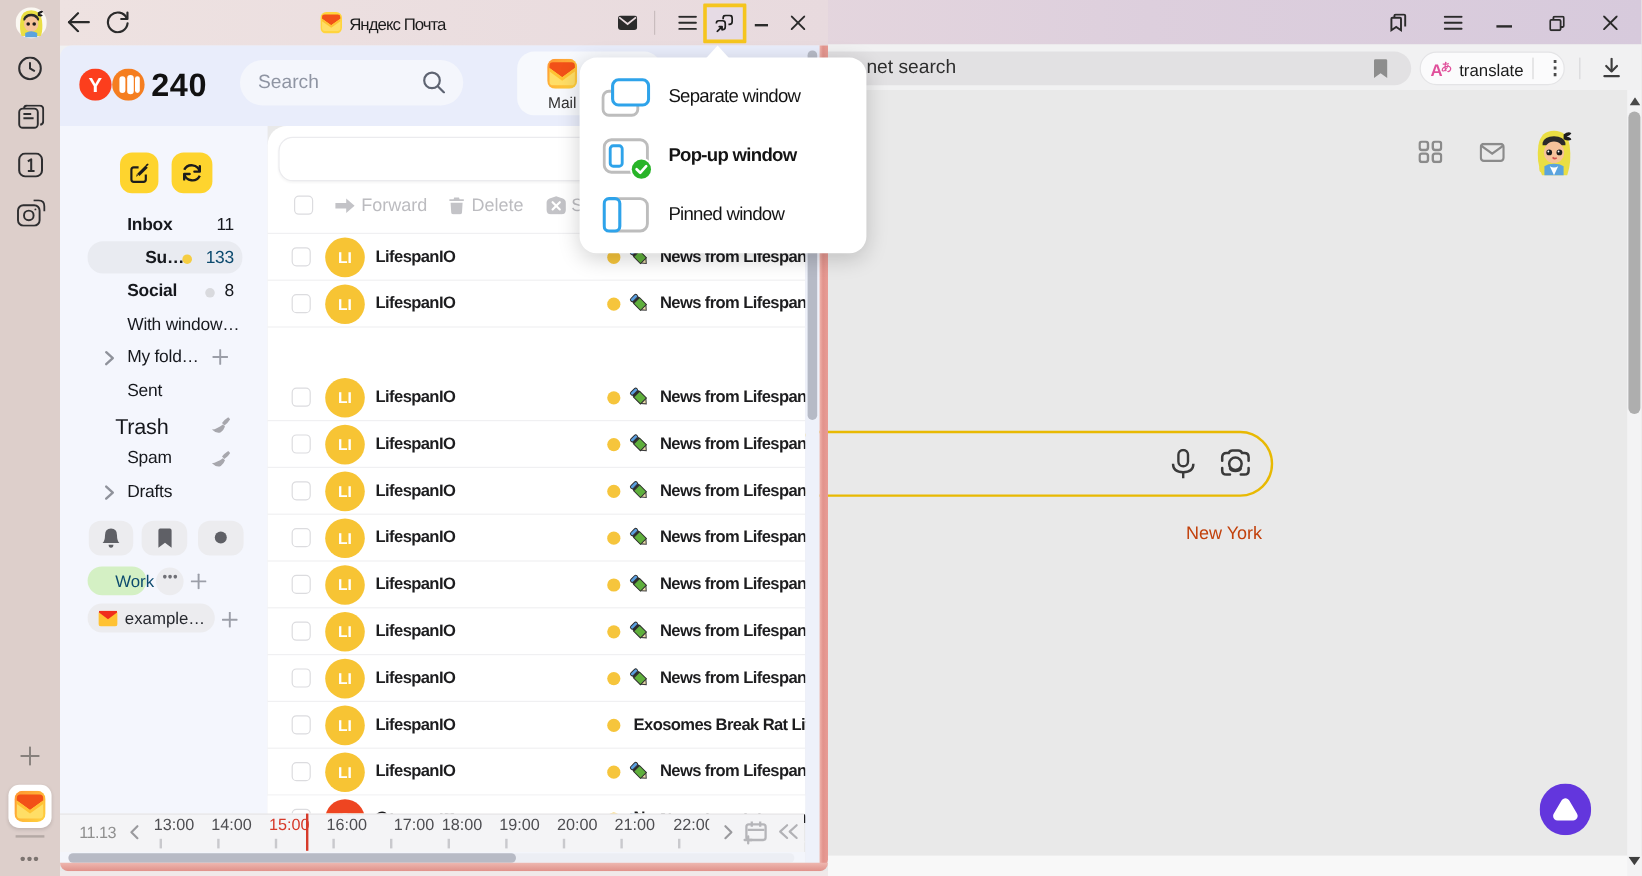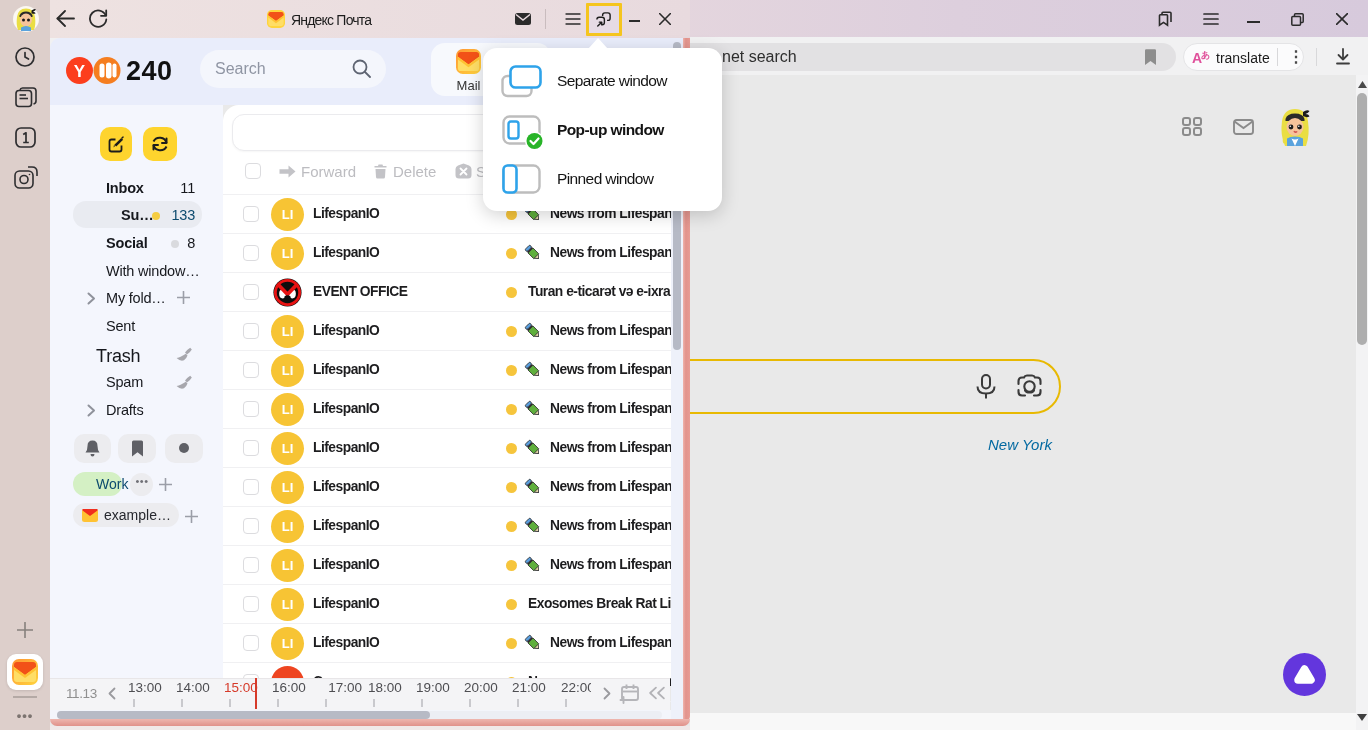--- a/index.html
+++ b/index.html
@@ -93,21 +93,21 @@
     <path d="M1.5 12.5 Q1.5 19.5 10 19.5 Q18.5 19.5 18.5 12.5"></path>
     <line x1="10" y1="19.5" x2="10" y2="24.5"></line>
   </svg>
   <svg class="abs" style="left:1016px;top:373px;" width="27" height="27" viewBox="0 0 27 27" fill="none" stroke="#3a3a3a" stroke-width="2.1" stroke-linecap="round">
     <path d="M2.5 11 L2.5 8 Q2.5 4.5 6 4.5 L8 4.5 Q8.8 2.5 11 2.5 L16 2.5 Q18.2 2.5 19 4.5 L21 4.5 Q24.5 4.5 24.5 8 L24.5 11"></path>
     <path d="M2.5 17 L2.5 19 Q2.5 22.5 6 22.5 L9 22.5"></path>
     <path d="M24.5 17 L24.5 19 Q24.5 22.5 21 22.5 L18 22.5"></path>
     <circle cx="13.5" cy="13.5" r="5.2"></circle>
     <path d="M9 17.5 Q10 19.5 13.5 19.5 Q17 19.5 18 17.5" stroke-width="2"></path>
   </svg>
-  <div class="abs" style="left:955px;top:436px;width:130px;text-align:center;font-size:15px;color:#0369a1;font-style:italic;">New York</div>
+  <div class="abs" style="left:955px;top:436px;width:130px;text-align:center;font-size:15px;color:#c2410c;">New York</div>
 
   <svg class="abs" style="left:1283px;top:653px;" width="43" height="43" viewBox="0 0 43 43">
     <circle cx="21.5" cy="21.5" r="21.5" fill="#6336dd"></circle>
     <path d="M21.5 16 L28 27 L15 27 Z" fill="#fff" stroke="#fff" stroke-width="7.5" stroke-linejoin="round"></path>
   </svg>
 
   <div class="abs" style="left:1356px;top:75px;width:12px;height:655px;background:#f3f3f4;"></div>
   <div class="abs" style="left:1357px;top:93px;width:10px;height:252px;background:#aeaeae;border-radius:5px;"></div>
   <svg class="abs" style="left:1358px;top:81px;" width="9" height="7" viewBox="0 0 9 7">
       <path d="M4.5 0 L9 7 L0 7 Z" fill="#4a4a4a"></path>
@@ -388,34 +388,20 @@
       <svg class="abs" style="left:301px;top:10px;" width="18" height="18" viewBox="0 0 18 18">
         <g transform="rotate(225 9 9)">
           <polygon points="0.5,9 4.5,5.5 4.5,12.5" fill="#3d3d3d"></polygon>
           <polygon points="1.8,9 4.5,6.7 4.5,11.3" fill="#e8d9a8"></polygon>
           <rect x="4.5" y="5.5" width="8" height="7" fill="#5faf3c" stroke="#2c2c2c" stroke-width="0.8"></rect>
           <rect x="12.5" y="5.5" width="1.6" height="7" fill="#2c2c2c"></rect>
           <rect x="14.1" y="5.5" width="3" height="7" rx="1.4" fill="#5a9fe0" stroke="#2c2c2c" stroke-width="0.8"></rect>
         </g>
       </svg>
       <div class="abs" style="left:327px;top:11px;font-size:13.8px;font-weight:bold;color:#1d1d1f;white-space:nowrap;letter-spacing:-0.5px;">News from Lifespan.</div>
-    </div>
-  <div class="abs row" style="left:223px;top:273px;width:448px;height:39px;border-bottom:1px solid #f0f0f2;overflow:hidden;">
-      <div class="abs" style="left:20px;top:11px;width:16px;height:16px;border:1.5px solid #dcdcdf;border-radius:4px;background:#fff;"></div>
-      <svg class="abs" style="left:50px;top:5px;" width="29" height="29" viewBox="0 0 33 33">
-        <circle cx="16.5" cy="16.5" r="16" fill="#0d0d0d"></circle>
-        <circle cx="16.5" cy="16.5" r="13.8" fill="none" stroke="#e81313" stroke-width="3.2"></circle>
-        <ellipse cx="11" cy="18" rx="4" ry="5.2" fill="#fff"></ellipse>
-        <ellipse cx="22" cy="18" rx="4" ry="5.2" fill="#fff"></ellipse>
-        <path d="M5 6.5 L16.5 18.5 L28 6.5" fill="none" stroke="#e81313" stroke-width="4.2"></path>
-        <path d="M13 21 Q16.5 18 20 21 L20 24 Q16.5 22 13 24 Z" fill="#0d0d0d"></path>
-      </svg>
-      <div class="abs" style="left:90px;top:11px;font-size:13.8px;font-weight:bold;color:#1d1d1f;letter-spacing:-0.5px;">EVENT OFFICE</div>
-      <div class="abs" style="left:283px;top:14px;width:11px;height:11px;border-radius:50%;background:#f6c53c;"></div>
-      <div class="abs" style="left:305px;top:11px;font-size:13.8px;font-weight:bold;color:#1d1d1f;white-space:nowrap;letter-spacing:-0.5px;">Turan e-ticarət və e-ixra</div>
     </div>
   <div class="abs row" style="left:223px;top:312px;width:448px;height:39px;border-bottom:1px solid #f0f0f2;overflow:hidden;">
       <div class="abs" style="left:20px;top:11px;width:16px;height:16px;border:1.5px solid #dcdcdf;border-radius:4px;background:#fff;"></div>
       <div class="abs" style="left:48px;top:3px;width:33px;height:33px;border-radius:50%;background:#f7c434;color:#fff;font-weight:bold;font-size:13px;text-align:center;line-height:33px;">LI</div>
       <div class="abs" style="left:90px;top:11px;font-size:13.8px;font-weight:bold;color:#1d1d1f;letter-spacing:-0.5px;">LifespanIO</div>
       <div class="abs" style="left:283px;top:14px;width:11px;height:11px;border-radius:50%;background:#f6c53c;"></div>
       <svg class="abs" style="left:301px;top:10px;" width="18" height="18" viewBox="0 0 18 18">
         <g transform="rotate(225 9 9)">
           <polygon points="0.5,9 4.5,5.5 4.5,12.5" fill="#3d3d3d"></polygon>
           <polygon points="1.8,9 4.5,6.7 4.5,11.3" fill="#e8d9a8"></polygon>

